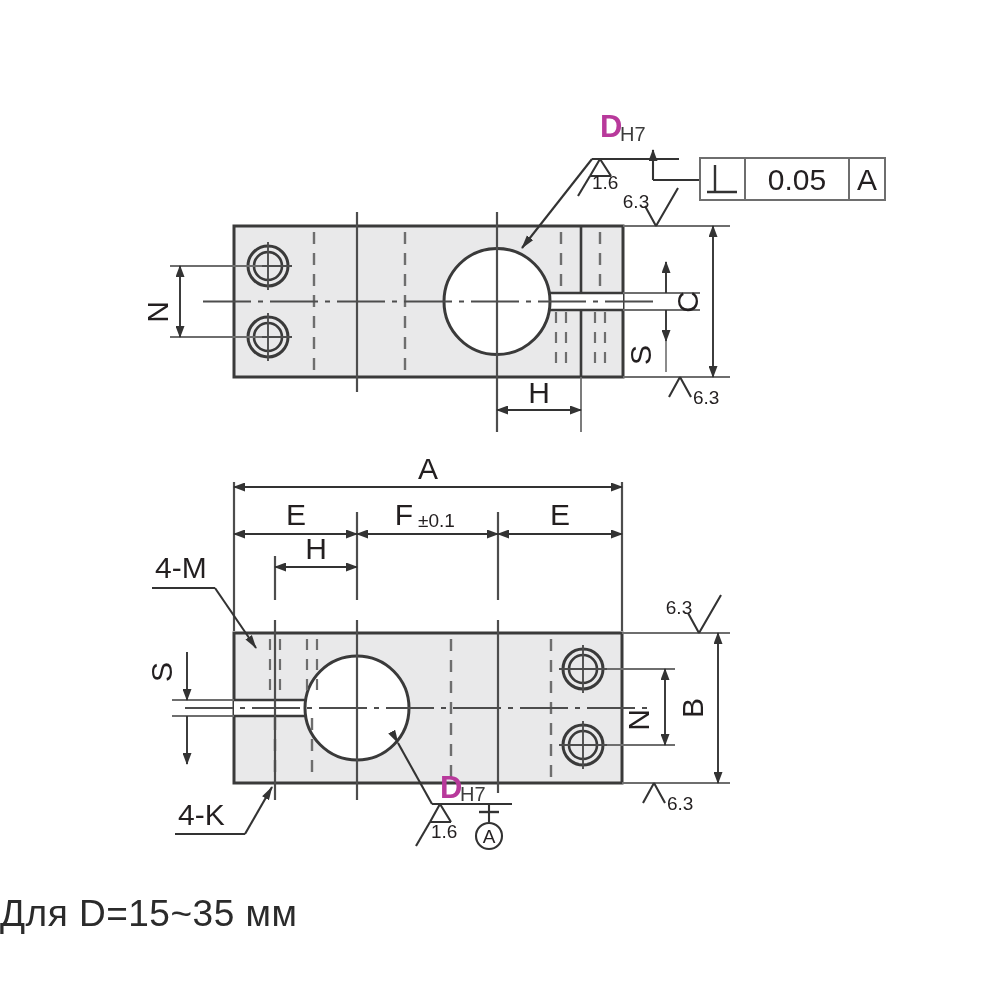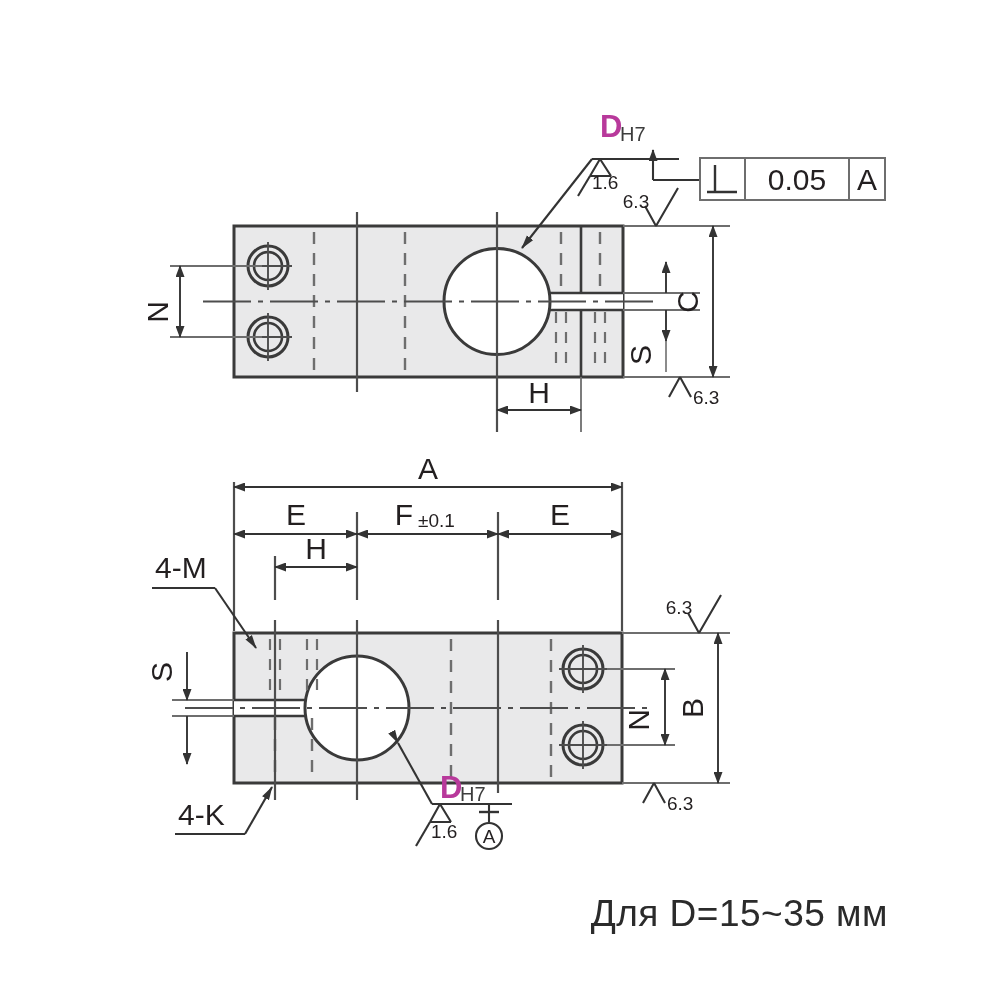--- a/index.html
+++ b/index.html
@@ -24,21 +24,21 @@
     left: 0;
     top: 0;
     width: 1000px;
     height: 1000px;
   }
   .caption {
     position: absolute;
     left: 0;
     top: 893px;
     width: 888px;
-    text-align: right;
+    text-align: left;
     font-size: 37px;
     font-family: "Liberation Sans", sans-serif;
     color: #2b2b2b;
     letter-spacing: 0.5px;
   }
   text {
     font-family: "Liberation Sans", sans-serif;
     fill: #231f20;
   }
   .lbl       { font-size: 30px; }

